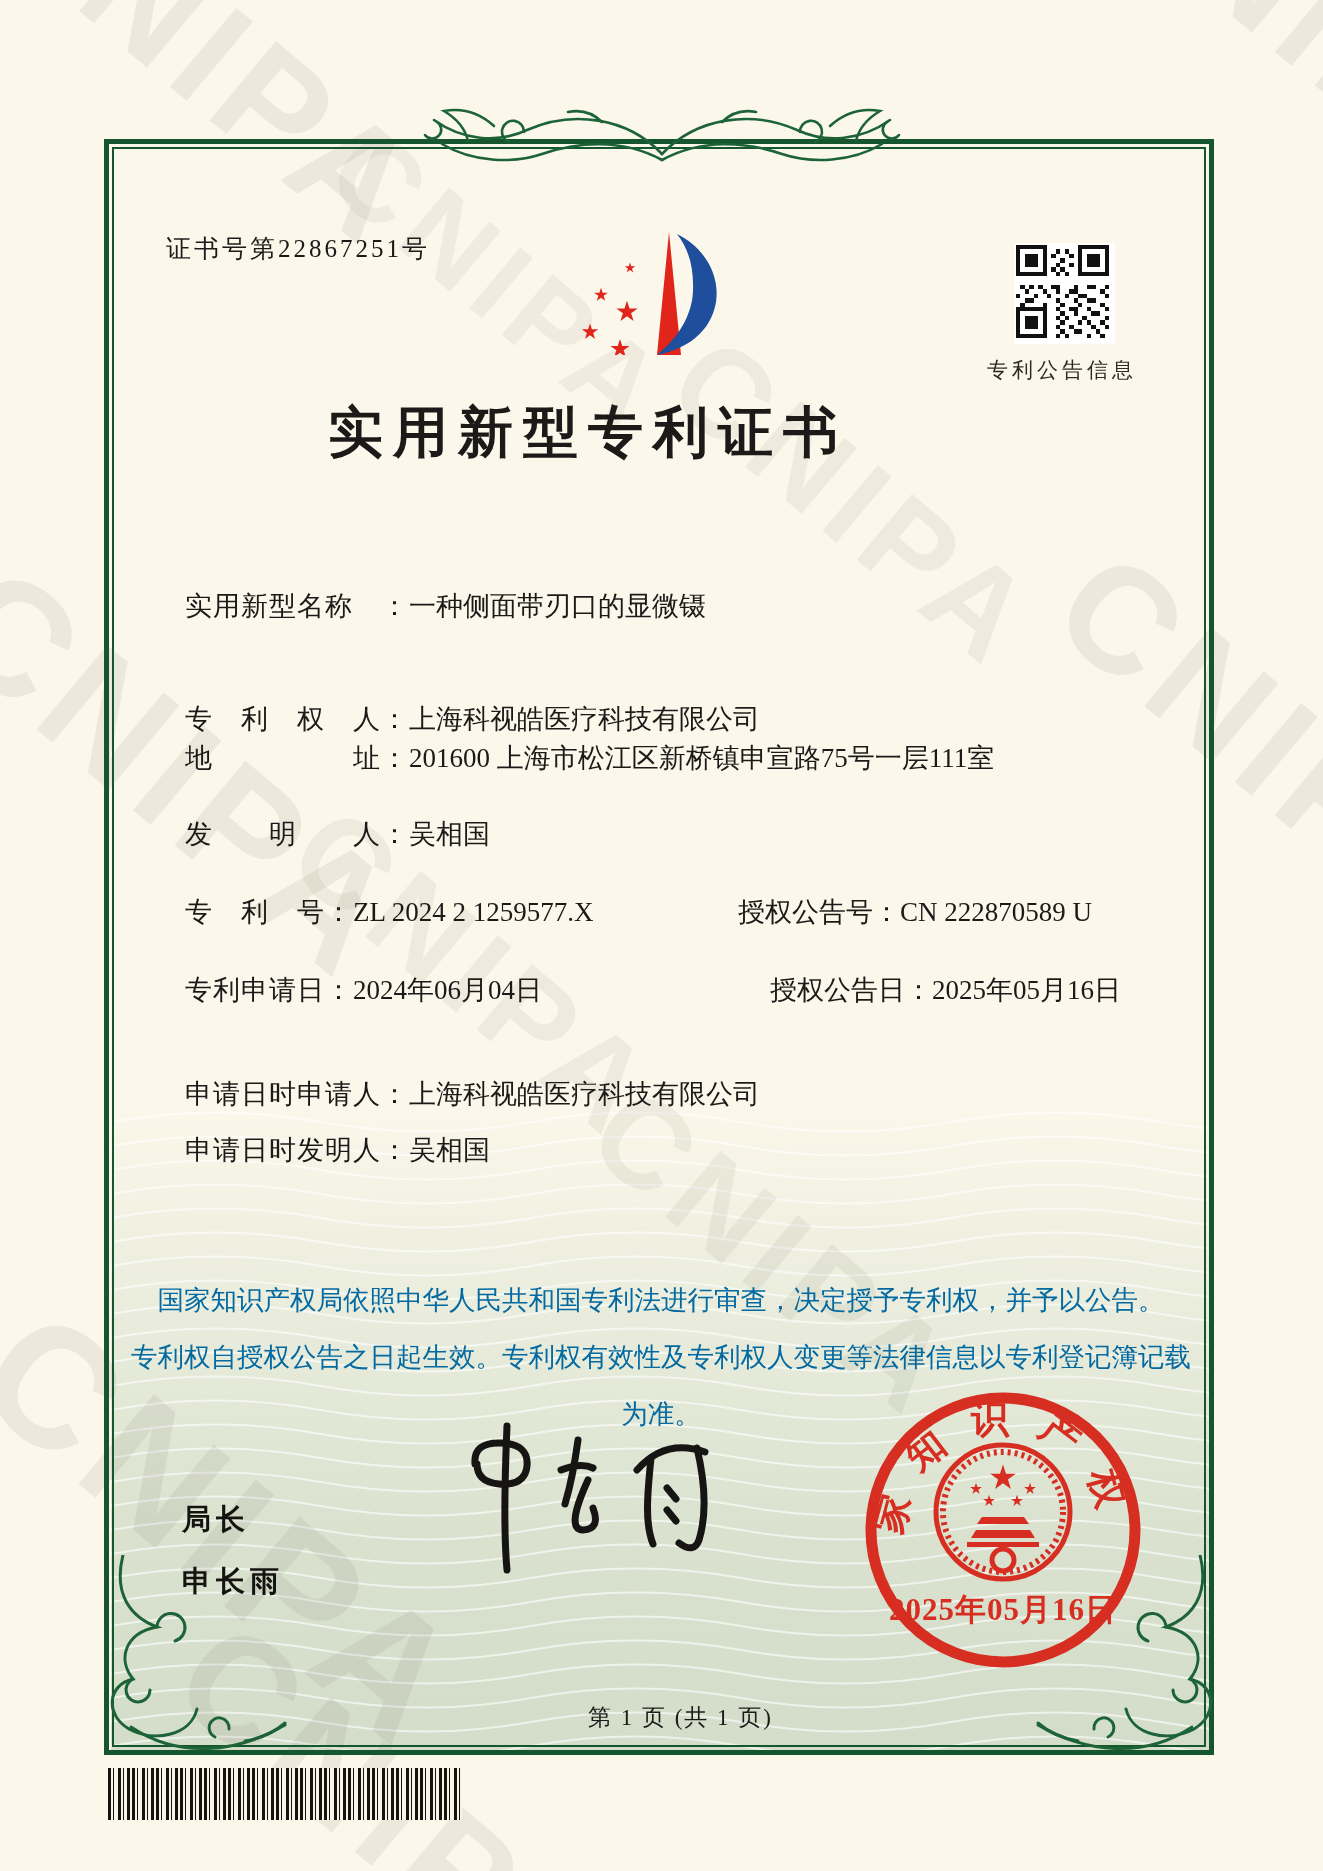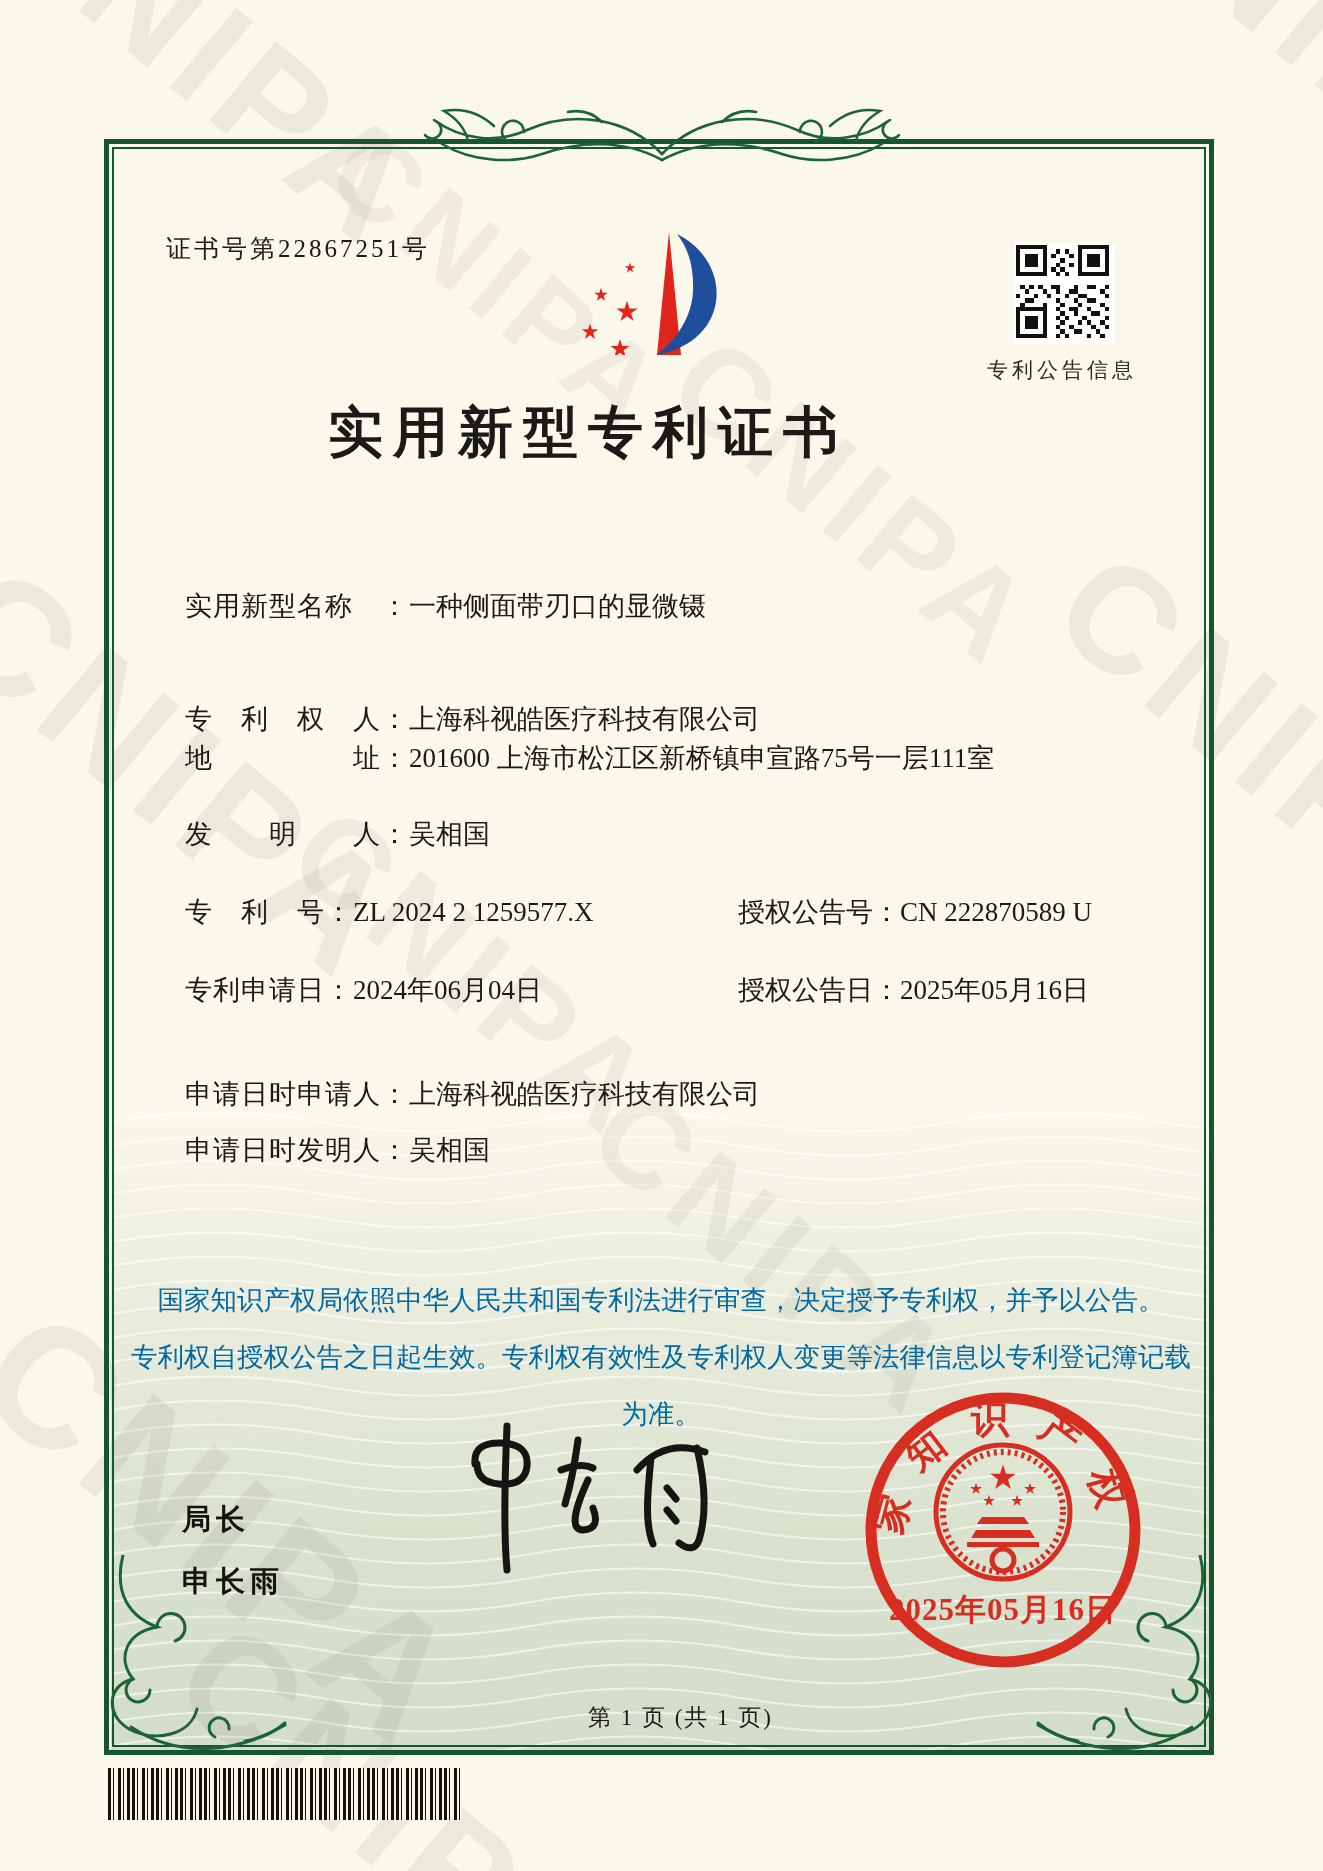--- a/index.html
+++ b/index.html
@@ -250,21 +250,21 @@
 
 <div class="abs row" style="top:894px;">
   <span class="lab">专　利　号：</span><span>ZL 2024 2 1259577.X</span>
 </div>
 <div class="abs rcol" style="top:894px;">
   <span class="lab">授权公告号：</span><span>CN 222870589 U</span>
 </div>
 <div class="abs row" style="top:972px;">
   <span class="lab">专利申请日：</span><span>2024年06月04日</span>
 </div>
-<div class="abs rcol" style="top:972px;">
+<div class="abs rcol" style="top:972px;margin-left:32px;">
   <span class="lab">授权公告日：</span><span>2025年05月16日</span>
 </div>
 
 <div class="abs row" style="top:1052px;margin-top:24px;">
   <span class="lab">申请日时申请人：</span><span>上海科视皓医疗科技有限公司</span>
 </div>
 <div class="abs row" style="top:1132px;">
   <span class="lab">申请日时发明人：</span><span>吴相国</span>
 </div>
 

